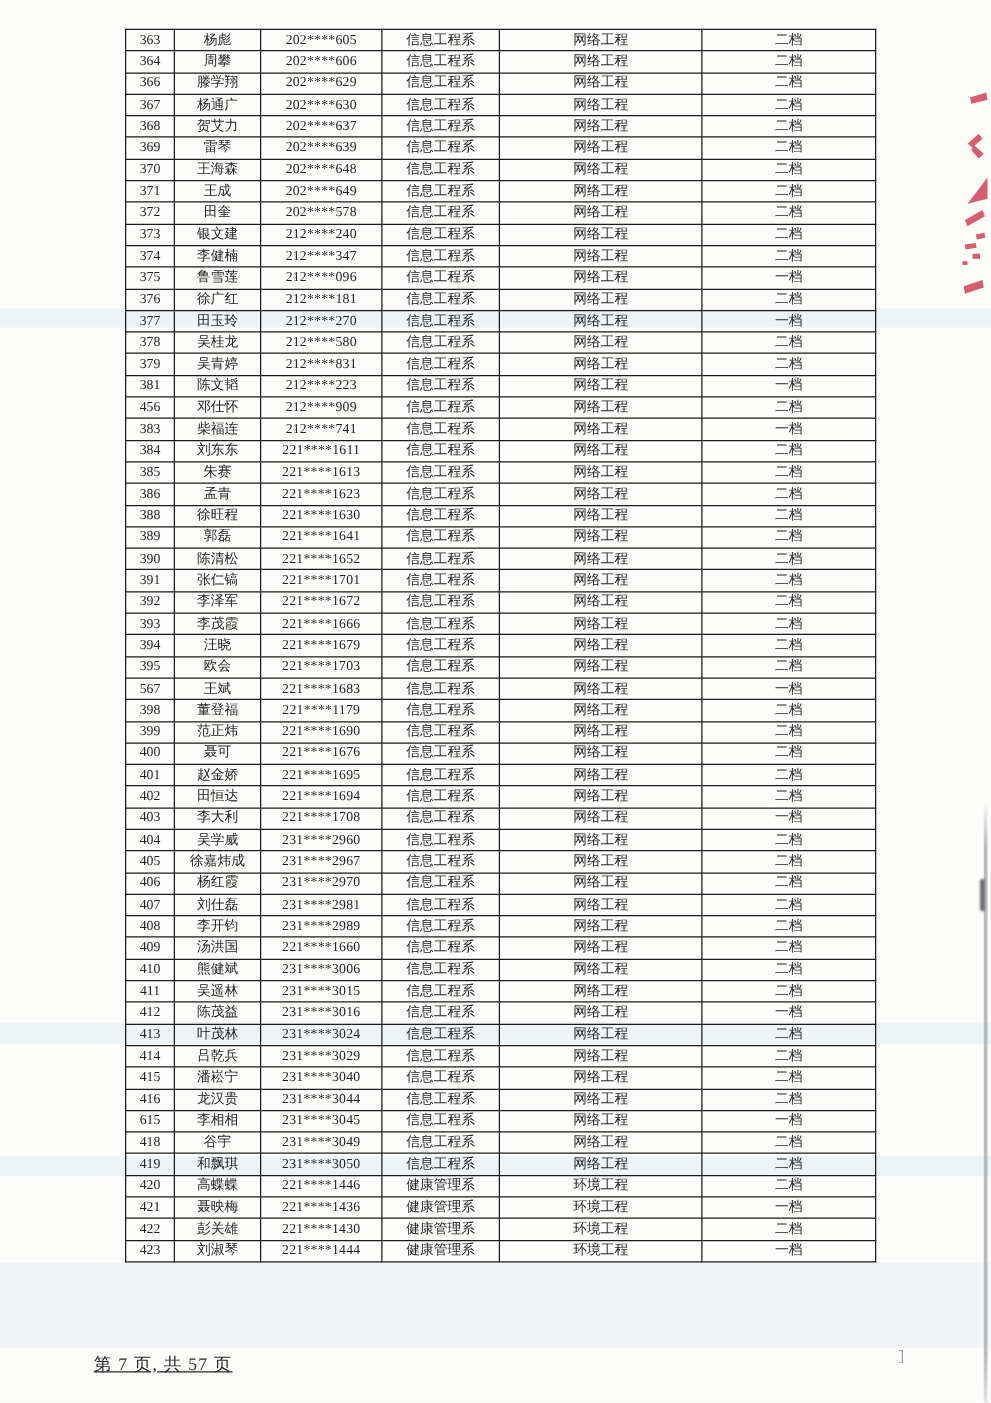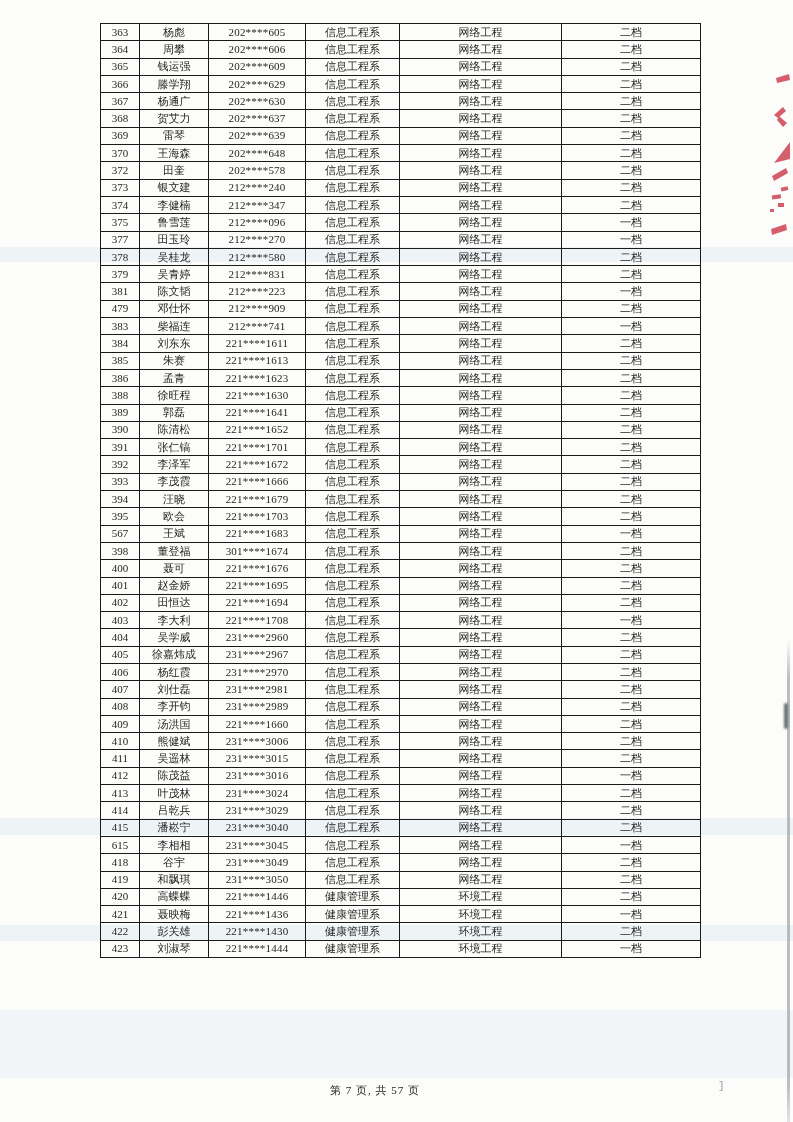--- a/index.html
+++ b/index.html
@@ -44,25 +44,26 @@
     color: #1f1f1f;
     white-space: nowrap;
     overflow: hidden;
     background: transparent;
   }
   td.c-id { font-size: 11.5px; letter-spacing: 0.2px; }
 
   .footer {
     position: absolute; left: 75px; top: 1083px;
     width: 600px;
-    text-align: center;
-    font-size: 11px;
+    text-align: left;
+    font-size: 14px;
     color: #242424;
     letter-spacing: 1px;
     z-index: 2;
+    text-decoration: underline;
   }
 
   .stamp {
     position: absolute; left: 762px; top: 70px;
     width: 31px; height: 175px;
     z-index: 3;
     opacity: 0.88;
   }
 
   .edge-line {
@@ -121,28 +122,20 @@
     </tr>
         <tr>
       <td class="c-num">364</td>
       <td class="c-name">周攀</td>
       <td class="c-id">202****606</td>
       <td class="c-dept">信息工程系</td>
       <td class="c-maj">网络工程</td>
       <td class="c-lvl">二档</td>
     </tr>
         <tr>
-      <td class="c-num">365</td>
-      <td class="c-name">钱运强</td>
-      <td class="c-id">202****609</td>
-      <td class="c-dept">信息工程系</td>
-      <td class="c-maj">网络工程</td>
-      <td class="c-lvl">二档</td>
-    </tr>
-        <tr>
       <td class="c-num">366</td>
       <td class="c-name">滕学翔</td>
       <td class="c-id">202****629</td>
       <td class="c-dept">信息工程系</td>
       <td class="c-maj">网络工程</td>
       <td class="c-lvl">二档</td>
     </tr>
         <tr>
       <td class="c-num">367</td>
       <td class="c-name">杨通广</td>
@@ -169,20 +162,28 @@
     </tr>
         <tr>
       <td class="c-num">370</td>
       <td class="c-name">王海森</td>
       <td class="c-id">202****648</td>
       <td class="c-dept">信息工程系</td>
       <td class="c-maj">网络工程</td>
       <td class="c-lvl">二档</td>
     </tr>
         <tr>
+      <td class="c-num">371</td>
+      <td class="c-name">王成</td>
+      <td class="c-id">202****649</td>
+      <td class="c-dept">信息工程系</td>
+      <td class="c-maj">网络工程</td>
+      <td class="c-lvl">二档</td>
+    </tr>
+        <tr>
       <td class="c-num">372</td>
       <td class="c-name">田奎</td>
       <td class="c-id">202****578</td>
       <td class="c-dept">信息工程系</td>
       <td class="c-maj">网络工程</td>
       <td class="c-lvl">二档</td>
     </tr>
         <tr>
       <td class="c-num">373</td>
       <td class="c-name">银文建</td>
@@ -201,20 +202,28 @@
     </tr>
         <tr>
       <td class="c-num">375</td>
       <td class="c-name">鲁雪莲</td>
       <td class="c-id">212****096</td>
       <td class="c-dept">信息工程系</td>
       <td class="c-maj">网络工程</td>
       <td class="c-lvl">一档</td>
     </tr>
         <tr>
+      <td class="c-num">376</td>
+      <td class="c-name">徐广红</td>
+      <td class="c-id">212****181</td>
+      <td class="c-dept">信息工程系</td>
+      <td class="c-maj">网络工程</td>
+      <td class="c-lvl">二档</td>
+    </tr>
+        <tr>
       <td class="c-num">377</td>
       <td class="c-name">田玉玲</td>
       <td class="c-id">212****270</td>
       <td class="c-dept">信息工程系</td>
       <td class="c-maj">网络工程</td>
       <td class="c-lvl">一档</td>
     </tr>
         <tr>
       <td class="c-num">378</td>
       <td class="c-name">吴桂龙</td>
@@ -233,21 +242,21 @@
     </tr>
         <tr>
       <td class="c-num">381</td>
       <td class="c-name">陈文韬</td>
       <td class="c-id">212****223</td>
       <td class="c-dept">信息工程系</td>
       <td class="c-maj">网络工程</td>
       <td class="c-lvl">一档</td>
     </tr>
         <tr>
-      <td class="c-num">479</td>
+      <td class="c-num">456</td>
       <td class="c-name">邓仕怀</td>
       <td class="c-id">212****909</td>
       <td class="c-dept">信息工程系</td>
       <td class="c-maj">网络工程</td>
       <td class="c-lvl">二档</td>
     </tr>
         <tr>
       <td class="c-num">383</td>
       <td class="c-name">柴福连</td>
       <td class="c-id">212****741</td>
@@ -347,21 +356,29 @@
       <td class="c-num">567</td>
       <td class="c-name">王斌</td>
       <td class="c-id">221****1683</td>
       <td class="c-dept">信息工程系</td>
       <td class="c-maj">网络工程</td>
       <td class="c-lvl">一档</td>
     </tr>
         <tr>
       <td class="c-num">398</td>
       <td class="c-name">董登福</td>
-      <td class="c-id">301****1674</td>
+      <td class="c-id">221****1179</td>
+      <td class="c-dept">信息工程系</td>
+      <td class="c-maj">网络工程</td>
+      <td class="c-lvl">二档</td>
+    </tr>
+        <tr>
+      <td class="c-num">399</td>
+      <td class="c-name">范正炜</td>
+      <td class="c-id">221****1690</td>
       <td class="c-dept">信息工程系</td>
       <td class="c-maj">网络工程</td>
       <td class="c-lvl">二档</td>
     </tr>
         <tr>
       <td class="c-num">400</td>
       <td class="c-name">聂可</td>
       <td class="c-id">221****1676</td>
       <td class="c-dept">信息工程系</td>
       <td class="c-maj">网络工程</td>
@@ -476,20 +493,28 @@
       <td class="c-name">吕乾兵</td>
       <td class="c-id">231****3029</td>
       <td class="c-dept">信息工程系</td>
       <td class="c-maj">网络工程</td>
       <td class="c-lvl">二档</td>
     </tr>
         <tr>
       <td class="c-num">415</td>
       <td class="c-name">潘崧宁</td>
       <td class="c-id">231****3040</td>
+      <td class="c-dept">信息工程系</td>
+      <td class="c-maj">网络工程</td>
+      <td class="c-lvl">二档</td>
+    </tr>
+        <tr>
+      <td class="c-num">416</td>
+      <td class="c-name">龙汉贵</td>
+      <td class="c-id">231****3044</td>
       <td class="c-dept">信息工程系</td>
       <td class="c-maj">网络工程</td>
       <td class="c-lvl">二档</td>
     </tr>
         <tr>
       <td class="c-num">615</td>
       <td class="c-name">李相相</td>
       <td class="c-id">231****3045</td>
       <td class="c-dept">信息工程系</td>
       <td class="c-maj">网络工程</td>

